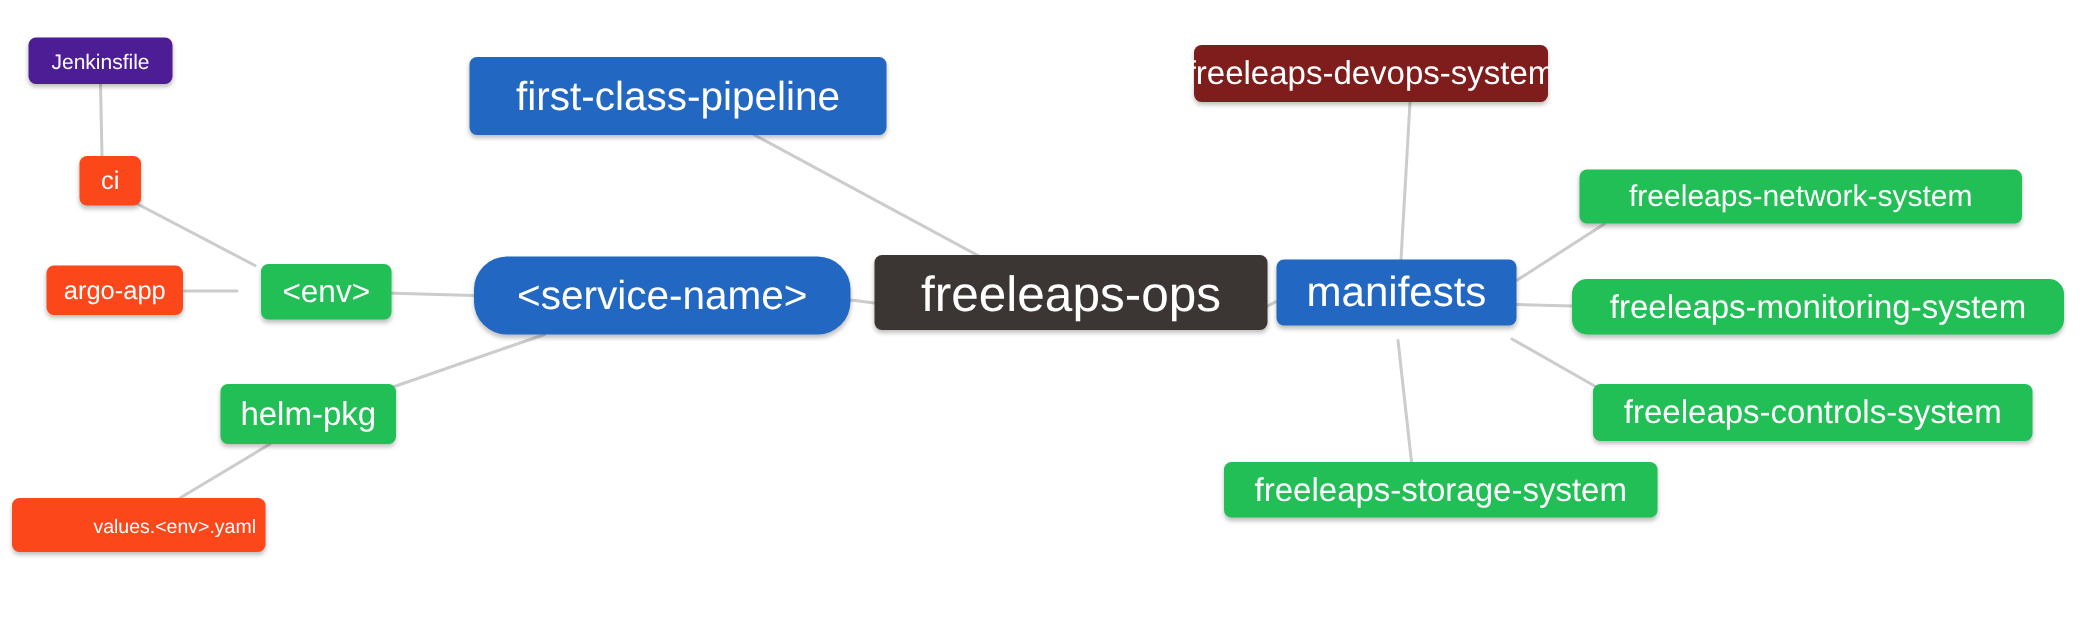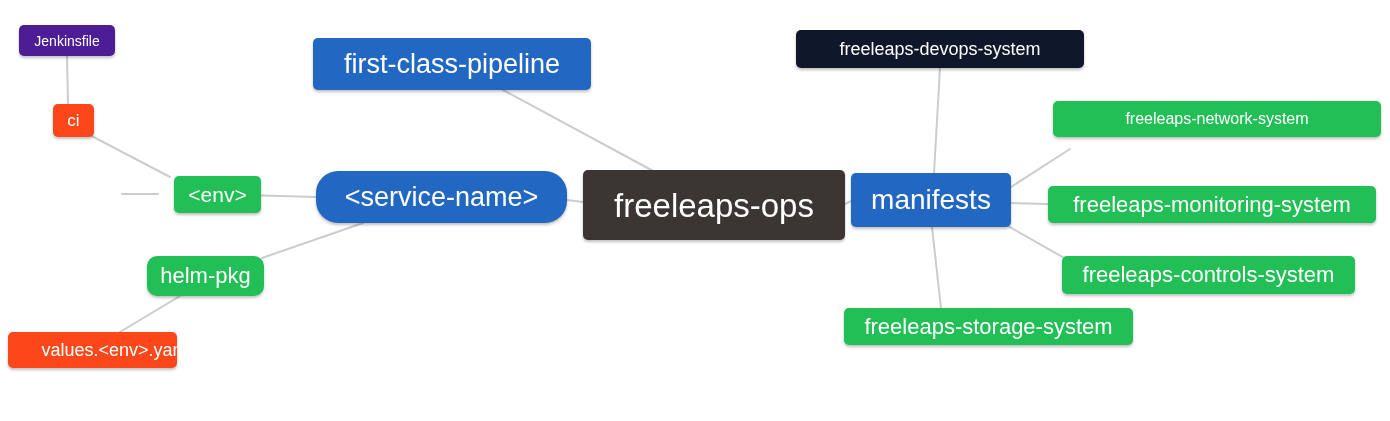--- a/index.html
+++ b/index.html
@@ -51,55 +51,58 @@
       <line x1="567" y1="200" x2="583" y2="202" stroke="#cccccc" stroke-width="2" stroke-linecap="round"></line>
       <line x1="503" y1="90" x2="655" y2="172" stroke="#cccccc" stroke-width="2" stroke-linecap="round"></line>
       <line x1="845" y1="204" x2="851" y2="201" stroke="#cccccc" stroke-width="2" stroke-linecap="round"></line>
       <line x1="934" y1="173" x2="940" y2="68" stroke="#cccccc" stroke-width="2" stroke-linecap="round"></line>
       <line x1="1011" y1="187" x2="1070" y2="149" stroke="#cccccc" stroke-width="2" stroke-linecap="round"></line>
       <line x1="1011" y1="203" x2="1048" y2="204" stroke="#cccccc" stroke-width="2" stroke-linecap="round"></line>
       <line x1="1008" y1="226" x2="1066" y2="259" stroke="#cccccc" stroke-width="2" stroke-linecap="round"></line>
       <line x1="932" y1="227" x2="941" y2="308" stroke="#cccccc" stroke-width="2" stroke-linecap="round"></line>
     </svg>
 
-<div class="node" style="left: 583px; top: 170px; width: 262px; height: 70px; font-size: 33px; background: rgb(59, 54, 51); color: rgb(255, 255, 255);">
+<div class="node" style="left: 583px; top: 170px; width: 262px; height: 50px; font-size: 33px; background: rgb(59, 54, 51); color: rgb(255, 255, 255);">
       <span>freeleaps-ops</span>
     </div>
     <div class="node" style="left: 313px; top: 38px; width: 278px; height: 52px; font-size: 27px; background: rgb(34, 104, 194); color: rgb(255, 255, 255); text-align: center;">
       <span>first-class-pipeline</span>
     </div>
     <div class="node" style="left: 316px; top: 171px; width: 251px; height: 52px; font-size: 27px; background: rgb(34, 104, 194); color: rgb(255, 255, 255); border-radius: 22px;">
       <span>&lt;service-name&gt;</span>
     </div>
-    <div class="node" style="left: 851px; top: 173px; width: 160px; height: 54px; font-size: 28px; background: rgb(34, 104, 194); color: rgb(255, 255, 255);">
+    <div class="node" style="left: 851px; top: 173px; width: 160px; height: 44px; font-size: 28px; background: rgb(34, 104, 194); color: rgb(255, 255, 255);">
       <span>manifests</span>
     </div>
     <div class="node" style="left: 158px; top: 176px; width: 87px; height: 37px; font-size: 21px; background: rgb(33, 191, 85); color: rgb(255, 255, 255); margin-left: 16px;">
       <span>&lt;env&gt;</span>
     </div>
-    <div class="node" style="left: 147px; top: 256px; width: 117px; height: 40px; font-size: 22px; background: rgb(33, 191, 85); color: rgb(255, 255, 255); border-radius: 10px;">
+    <div class="node" style="left: 147px; top: 256px; width: 117px; height: 40px; font-size: 22px; background: rgb(33, 191, 85); color: rgb(255, 255, 255);">
       <span>helm-pkg</span>
     </div>
     <div class="node" style="left: 53px; top: 104px; width: 41px; height: 33px; font-size: 17px; background: rgb(251, 71, 26); color: rgb(255, 255, 255);">
       <span>ci</span>
     </div>
-    <div class="node" style="left: 8px; top: 332px; width: 169px; height: 36px; font-size: 18px; background: rgb(251, 71, 26); color: rgb(255, 255, 255); padding-left: 48px;">
+    <div class="node" style="left: 31px; top: 177px; width: 91px; height: 33px; font-size: 17px; background: rgb(251, 71, 26); color: rgb(255, 255, 255);">
+      <span>argo-app</span>
+    </div>
+    <div class="node" style="left: 8px; top: 332px; width: 169px; height: 36px; font-size: 13px; background: rgb(251, 71, 26); color: rgb(255, 255, 255); padding-left: 48px;">
       <span>values.&lt;env&gt;.yaml</span>
     </div>
     <div class="node" style="left: 19px; top: 25px; width: 96px; height: 31px; font-size: 14px; background: #4c1d95; color: rgb(255, 255, 255);">
       <span>Jenkinsfile</span>
     </div>
-    <div class="node" style="left: 796px; top: 30px; width: 288px; height: 38px; font-size: 18px; background: #0f172a; color: rgb(255, 255, 255);">
+    <div class="node" style="left: 796px; top: 30px; width: 236px; height: 38px; font-size: 22px; background: #7f1d1d; color: rgb(255, 255, 255);">
       <span>freeleaps-devops-system</span>
     </div>
-    <div class="node" style="left: 1053px; top: 101px; width: 328px; height: 36px; font-size: 16px; background: rgb(33, 191, 85); color: rgb(255, 255, 255);">
+    <div class="node" style="left: 1053px; top: 113px; width: 295px; height: 36px; font-size: 20px; background: rgb(33, 191, 85); color: rgb(255, 255, 255);">
       <span>freeleaps-network-system</span>
     </div>
-    <div class="node" style="left: 1048px; top: 186px; width: 328px; height: 37px; font-size: 22px; background: rgb(33, 191, 85); color: rgb(255, 255, 255);">
+    <div class="node" style="left: 1048px; top: 186px; width: 328px; height: 37px; font-size: 22px; background: rgb(33, 191, 85); color: rgb(255, 255, 255); border-radius: 10px;">
       <span>freeleaps-monitoring-system</span>
     </div>
     <div class="node" style="left: 1062px; top: 256px; width: 293px; height: 38px; font-size: 22px; background: rgb(33, 191, 85); color: rgb(255, 255, 255);">
       <span>freeleaps-controls-system</span>
     </div>
-    <div class="node" style="left: 844px; top: 308px; width: 289px; height: 37px; font-size: 22px; background: rgb(33, 191, 85); color: rgb(255, 255, 255);">
+    <div class="node" style="left: 816px; top: 308px; width: 289px; height: 37px; font-size: 22px; background: rgb(33, 191, 85); color: rgb(255, 255, 255);">
       <span>freeleaps-storage-system</span>
     </div>
   </div>
 
 </body></html>

